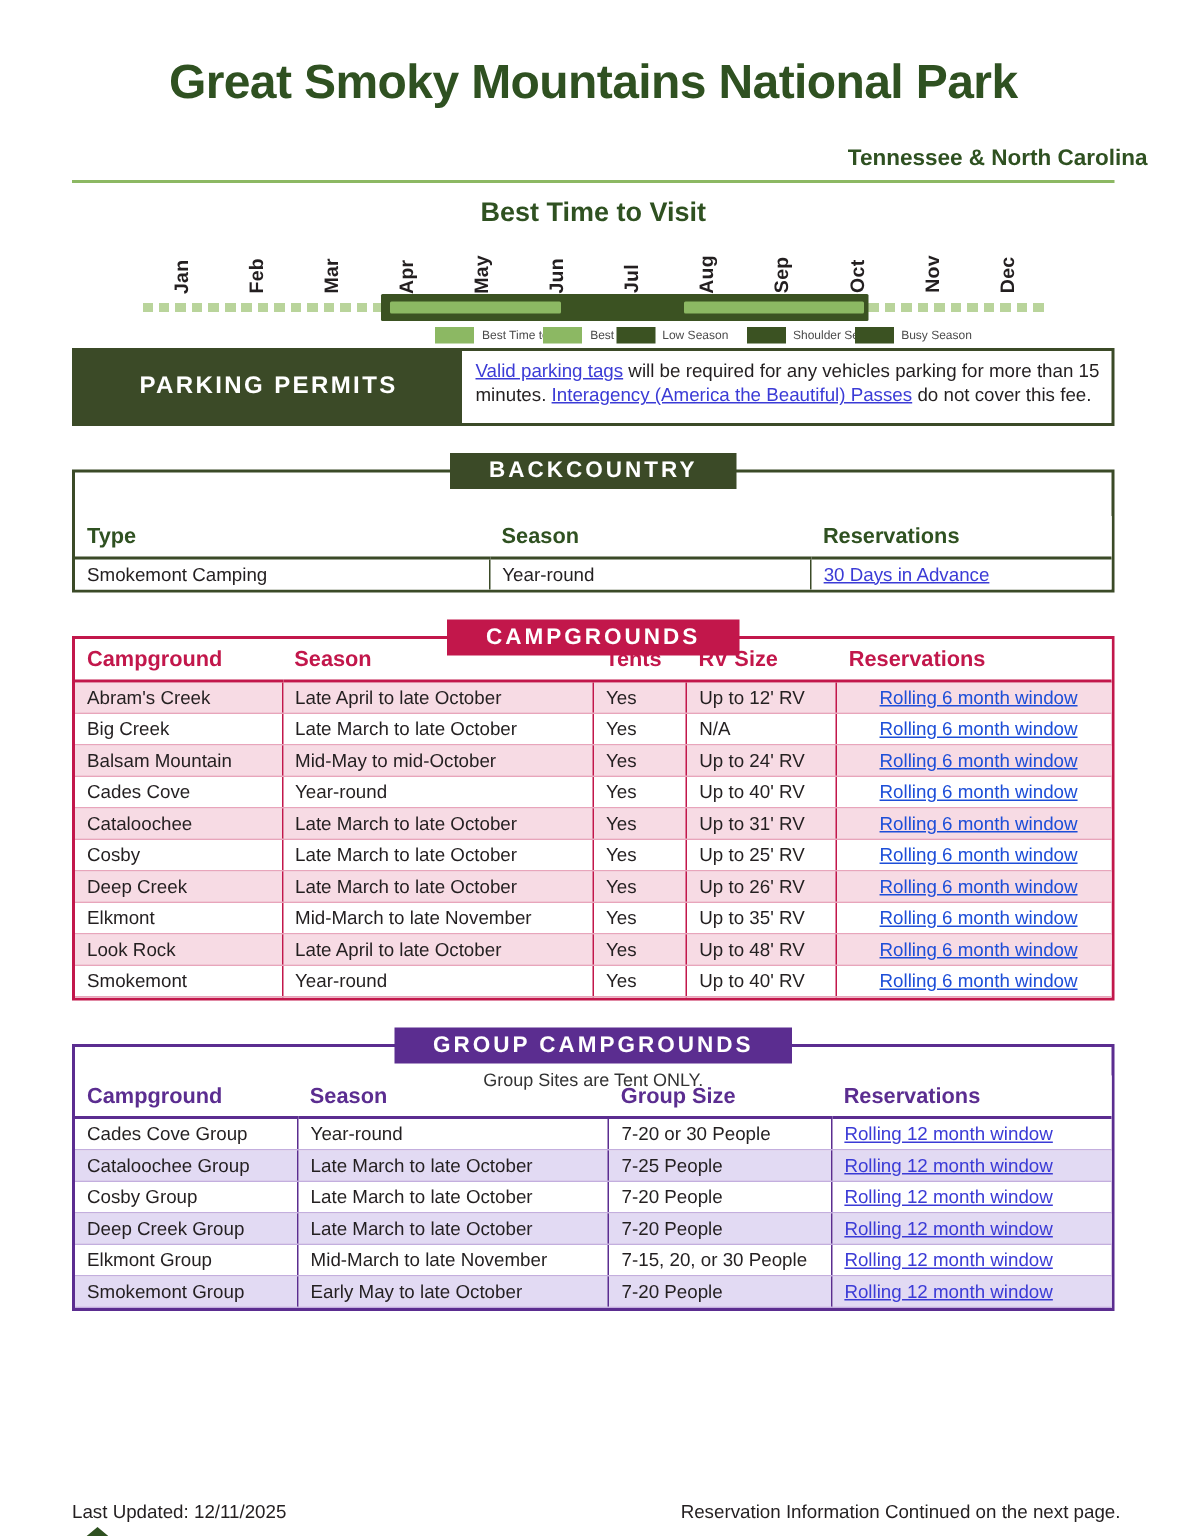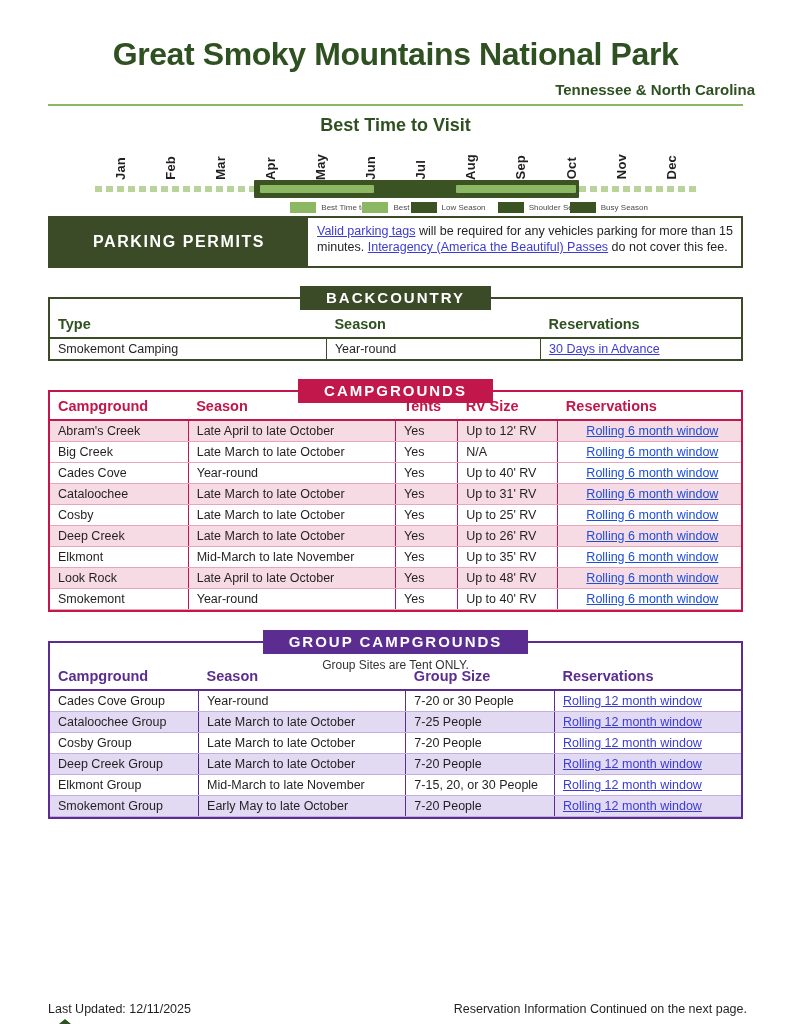--- a/index.html
+++ b/index.html
@@ -21,22 +21,22 @@
     color:#2f5121;
     letter-spacing:-0.4px;
     margin:38px 0 0 0;
     line-height:1.05;
   }
   .subtitle{
     text-align:right;
     font-size:15px;
     font-weight:bold;
     color:#2f5121;
-    padding-right:36px;
-    margin-top:9px;
+    padding-right:26px;
+    margin-top:25px;
   }
   .rule{
     height:2px;background:#8cb863;
     margin:6px 48px 0 48px;
   }
 
   
   .bt-title{
     text-align:center;font-size:18px;font-weight:bold;color:#2f5121;
     margin-top:9px;
@@ -127,21 +127,21 @@
   }
   table.np td a{text-decoration:underline;}
   .subnote{
     text-align:center;font-size:12px;color:#333;
     padding:4px 0 1px 0;
   }
 
   
   .bc .banner{background:#3b4a27;}
   .bc-box{border:2px solid #3b4a27;margin-top:-11px;padding-top:11px;background:#fff;}
-  .bc table.np{margin-top:0;}
+  .bc table.np{margin-top:18px;}
   .bc th{color:#2f5121;border-bottom:2px solid #3b4a27;}
   .bc td{border-right:1px solid #3b4a27;}
   .bc td:last-child{border-right:none;}
   .bc tr.alt td{background:#dfe5cd;}
   .bc td a{color:#3b3bd6;}
 
   
   .cg .banner{background:#c2174b;text-align:center;}
   .cg-box{border:2px solid #c2174b;margin-top:-11px;padding-top:11px;background:#fff;}
   .cg th{color:#c2174b;border-bottom:2px solid #c2174b;}
@@ -297,20 +297,27 @@
               <td>Up to 12' RV</td>
               <td><a href="#">Rolling 6 month window</a></td>
             </tr>
             <tr>
               <td>Big Creek</td>
               <td>Late March to late October</td>
               <td>Yes</td>
               <td>N/A</td>
               <td><a href="#">Rolling 6 month window</a></td>
             </tr>
+            <tr class="alt">
+              <td>Balsam Mountain</td>
+              <td>Mid-May to mid-October</td>
+              <td>Yes</td>
+              <td>Up to 24' RV</td>
+              <td><a href="#">Rolling 6 month window</a></td>
+            </tr>
             <tr>
               <td>Cades Cove</td>
               <td>Year-round</td>
               <td>Yes</td>
               <td>Up to 40' RV</td>
               <td><a href="#">Rolling 6 month window</a></td>
             </tr>
             <tr class="alt">
               <td>Cataloochee</td>
               <td>Late March to late October</td>

